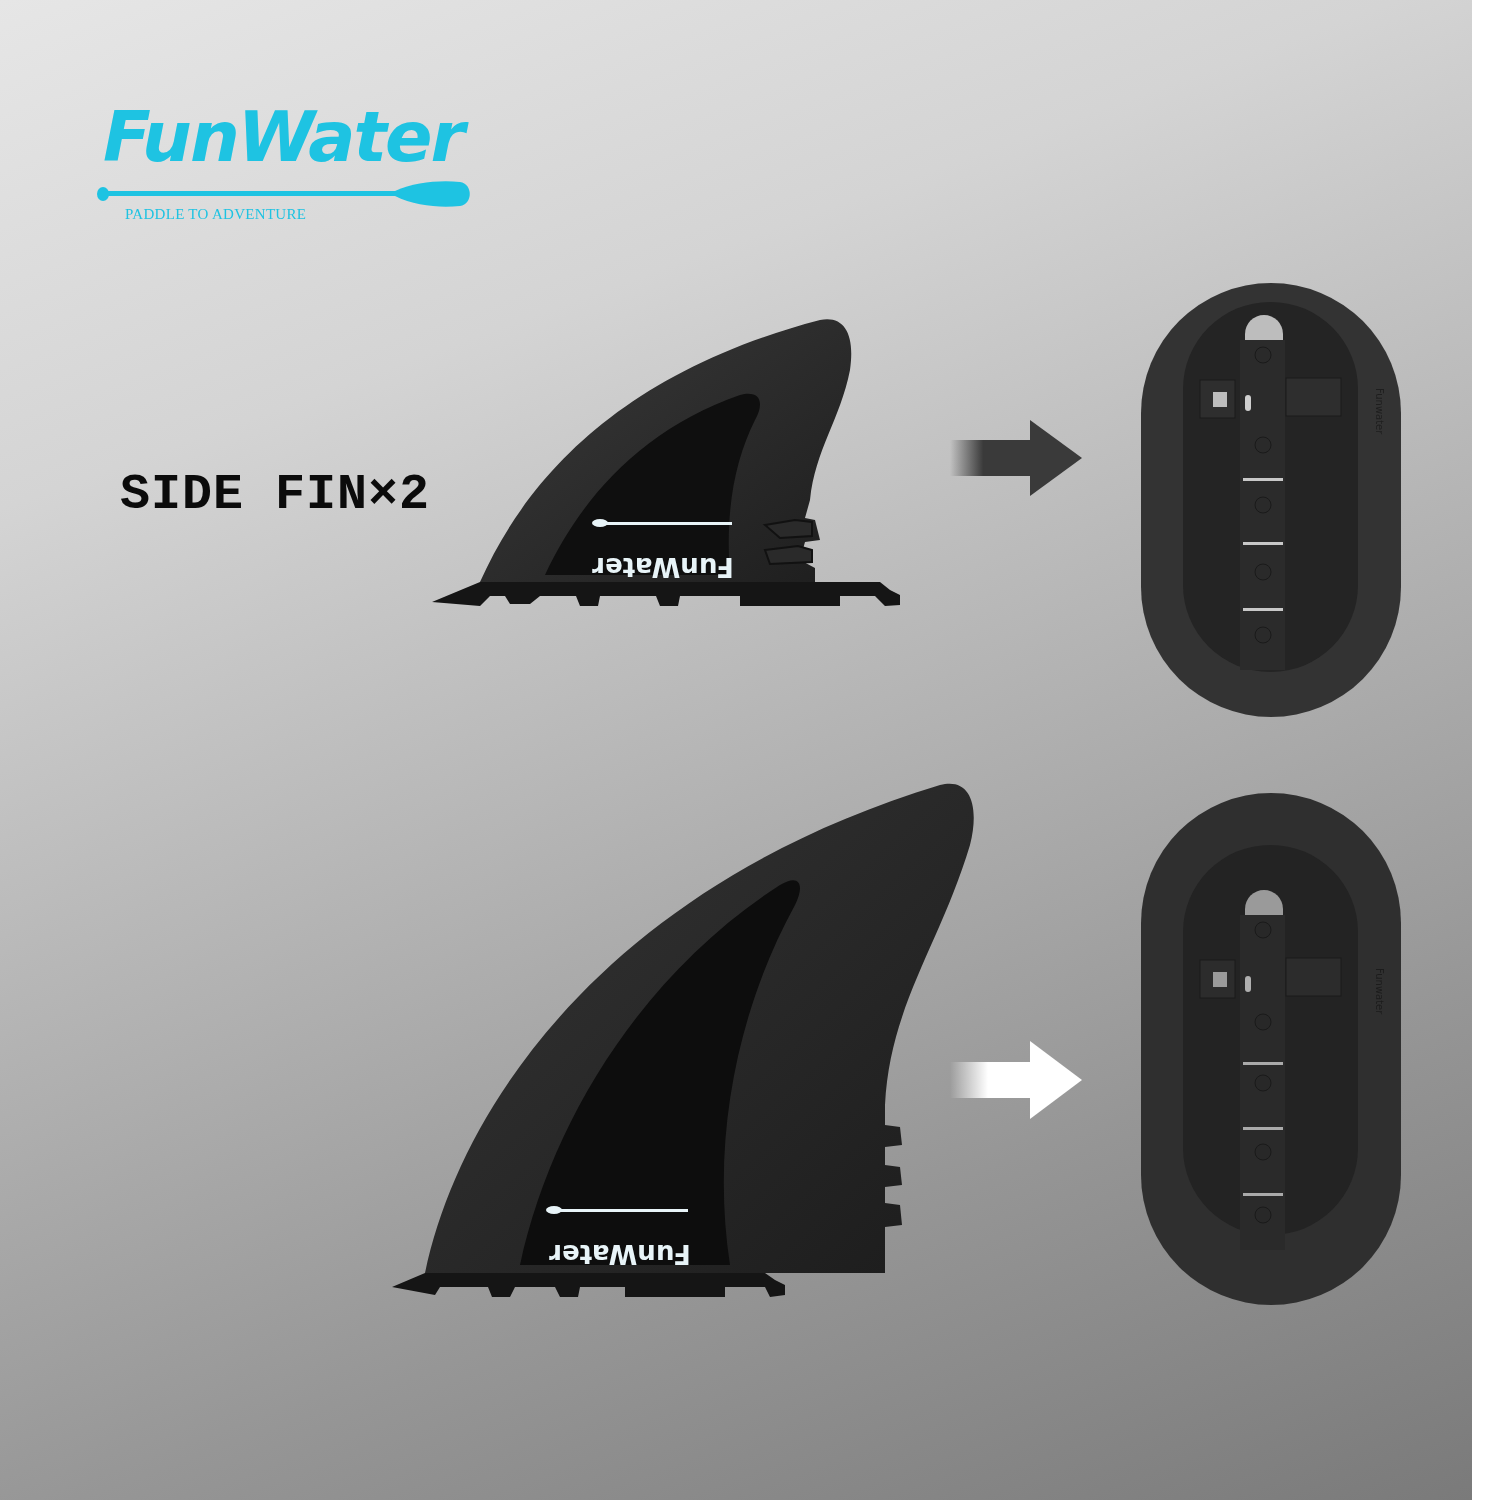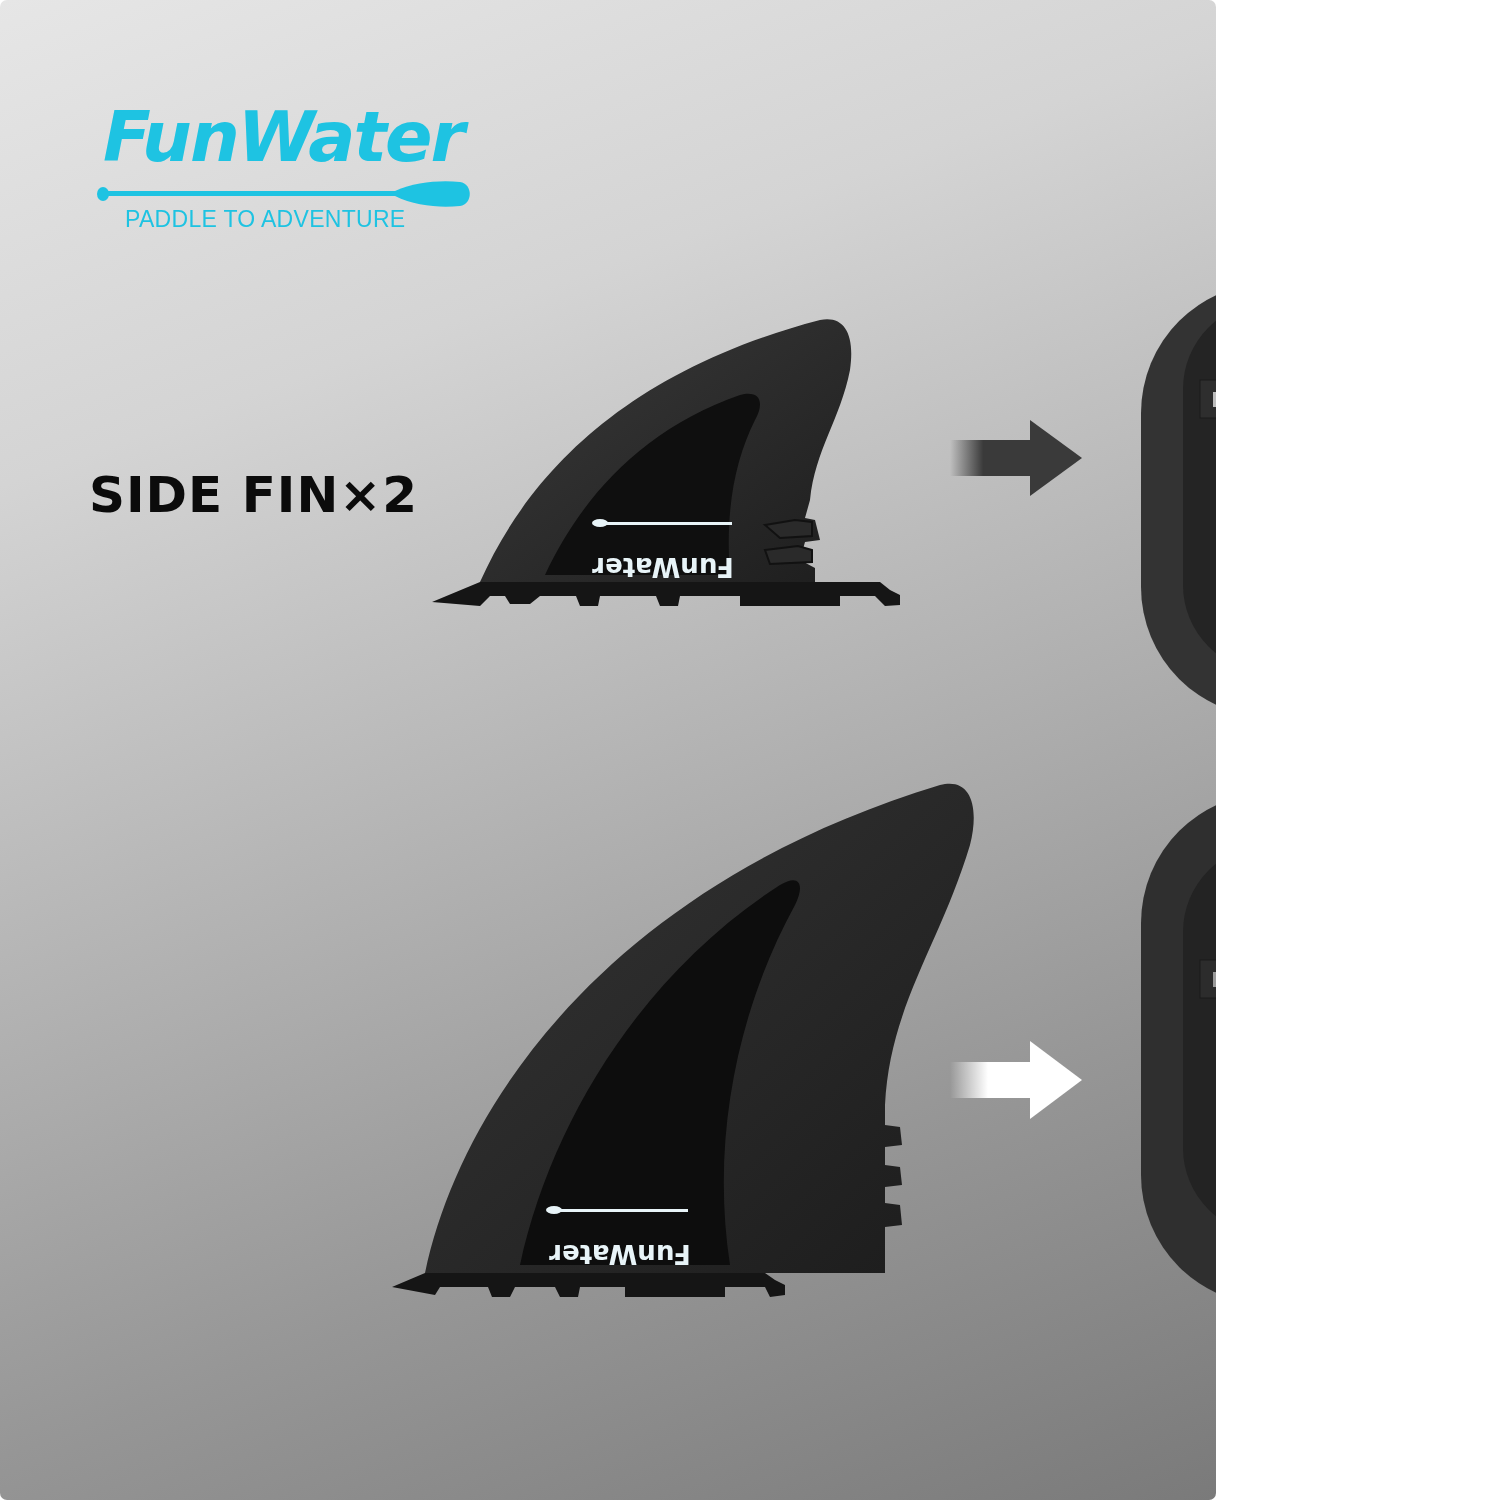--- a/index.html
+++ b/index.html
@@ -1,38 +1,37 @@
 <!DOCTYPE html>
 <html><head>
   <meta charset="utf-8">
   <style>
     html, body { margin: 0; padding: 0; }
     body { width: 1500px; height: 1500px; overflow: hidden; }
     .canvas {
-      position: relative; width: 1216px; height: 1500px; overflow: hidden;
+      position: relative; width: 1472px; height: 1500px; overflow: hidden;
       background: linear-gradient(160deg, #e6e6e6 0%, #d4d4d4 25%, #b5b5b5 50%, #969696 75%, #7a7a7a 100%);
       font-family: "DejaVu Sans", sans-serif;
-      border-radius: 7px;
     }
     .logo { position: absolute; left: 95px; top: 108px; width: 380px; height: 130px; }
     .logo-word {
       position: absolute; left: 8px; top: -6px;
       font-family: "DejaVu Sans", sans-serif; font-weight: bold; font-style: italic;
       font-size: 70px; letter-spacing: -2px; line-height: 1; color: #1ec3e2;
     }
     .logo-paddle { position: absolute; left: 0; top: 70px; width: 380px; height: 32px; }
     .logo-tag {
       position: absolute; left: 30px; top: 98px;
-      font-family: Liberation Sans, sans-serif; font-size: 23px; color: #1ec3e2; letter-spacing: 0.3px;
+      font-family: Liberation Serif, serif; font-size: 15px; color: #1ec3e2; letter-spacing: 0.3px;
     }
     .label {
       position: absolute; font-family: "DejaVu Sans", sans-serif; font-weight: bold;
       font-size: 50px; line-height: 1; letter-spacing: 1px; white-space: nowrap;
     }
-    .label-side { left: 89px; top: 470px; color: #0b0b0b; }
+    .label-side { left: 120px; top: 470px; color: #0b0b0b; font-family: Liberation Mono, monospace; }
     .label-main { left: 103px; top: 1038px; color: #ffffff; }
     .svg-abs { position: absolute; }
   </style>
 </head>
 <body>
 
 <div class="canvas">
 
   <div class="logo">
     <div class="logo-word">FunWater</div>

